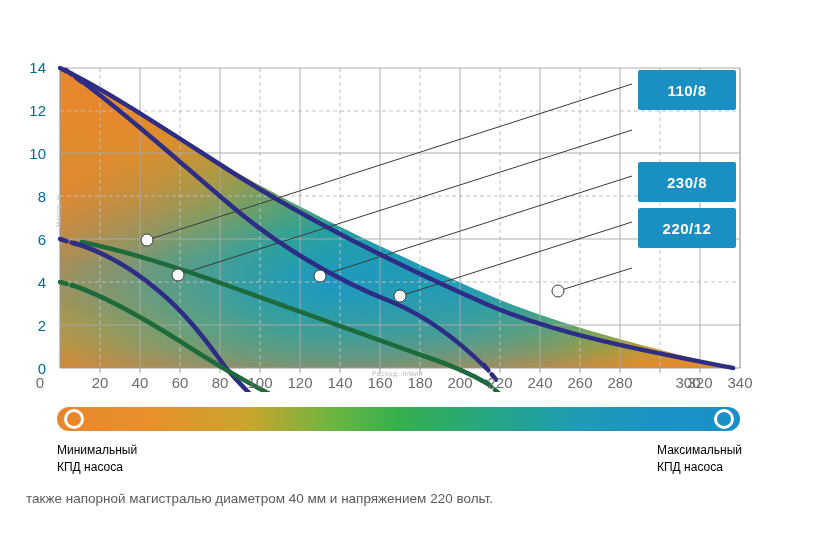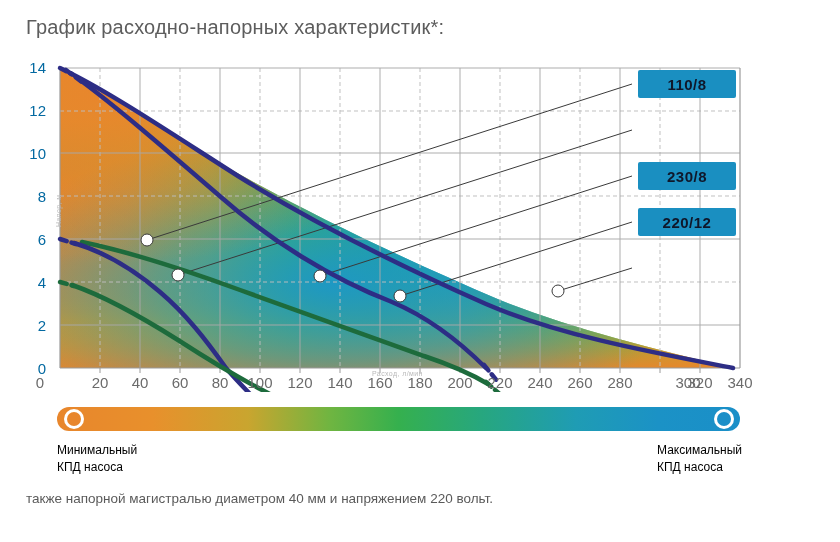--- a/index.html
+++ b/index.html
@@ -37,22 +37,22 @@
     transform: rotate(-90deg); transform-origin: left top; white-space:nowrap;
     letter-spacing:0.4px;
   }
   .axtitle-x {
     position:absolute; font-size:7px; color:#b9b9b9; white-space:nowrap;
     letter-spacing:0.4px;
   }
 
   .legbox {
     position:absolute; background:#1a8fc1;
-    width:98px; height:28px; border-radius:2px;
-    color:#0f172a; font-size:15px; font-weight:600;
+    width:98px; height:40px; border-radius:2px;
+    color:#ffffff; font-size:15px; font-weight:600;
     display:flex; align-items:center; justify-content:center;
     letter-spacing:0.5px;
   }
 
   
   #scalewrap { position:absolute; left:0; top:402px; width:840px; height:90px; }
   #scalebar {
     position:absolute; left:57px; top:5px; width:683px; height:24px;
     border-radius:12px;
     background: linear-gradient(to right,
@@ -86,21 +86,20 @@
   #logo .logotext {
     font-size:24px; font-weight:700; color:#5b8ad6;
     letter-spacing:-0.3px; margin-left:4px;
   }
 </style>
 </head>
 <body>
 
 <div id="page">
 
-  <div class="title">График расходно-напорных характеристик*:</div>
 
   <div id="chart">
     <svg id="chartsvg" width="840" height="340">
       <defs>
 
         <linearGradient id="gH" x1="0" y1="0" x2="1" y2="0">
           <stop offset="0" stop-color="#e8862c"></stop>
           <stop offset="0.10" stop-color="#e08f2c"></stop>
           <stop offset="0.22" stop-color="#b0a731"></stop>
           <stop offset="0.34" stop-color="#4fb447"></stop>

